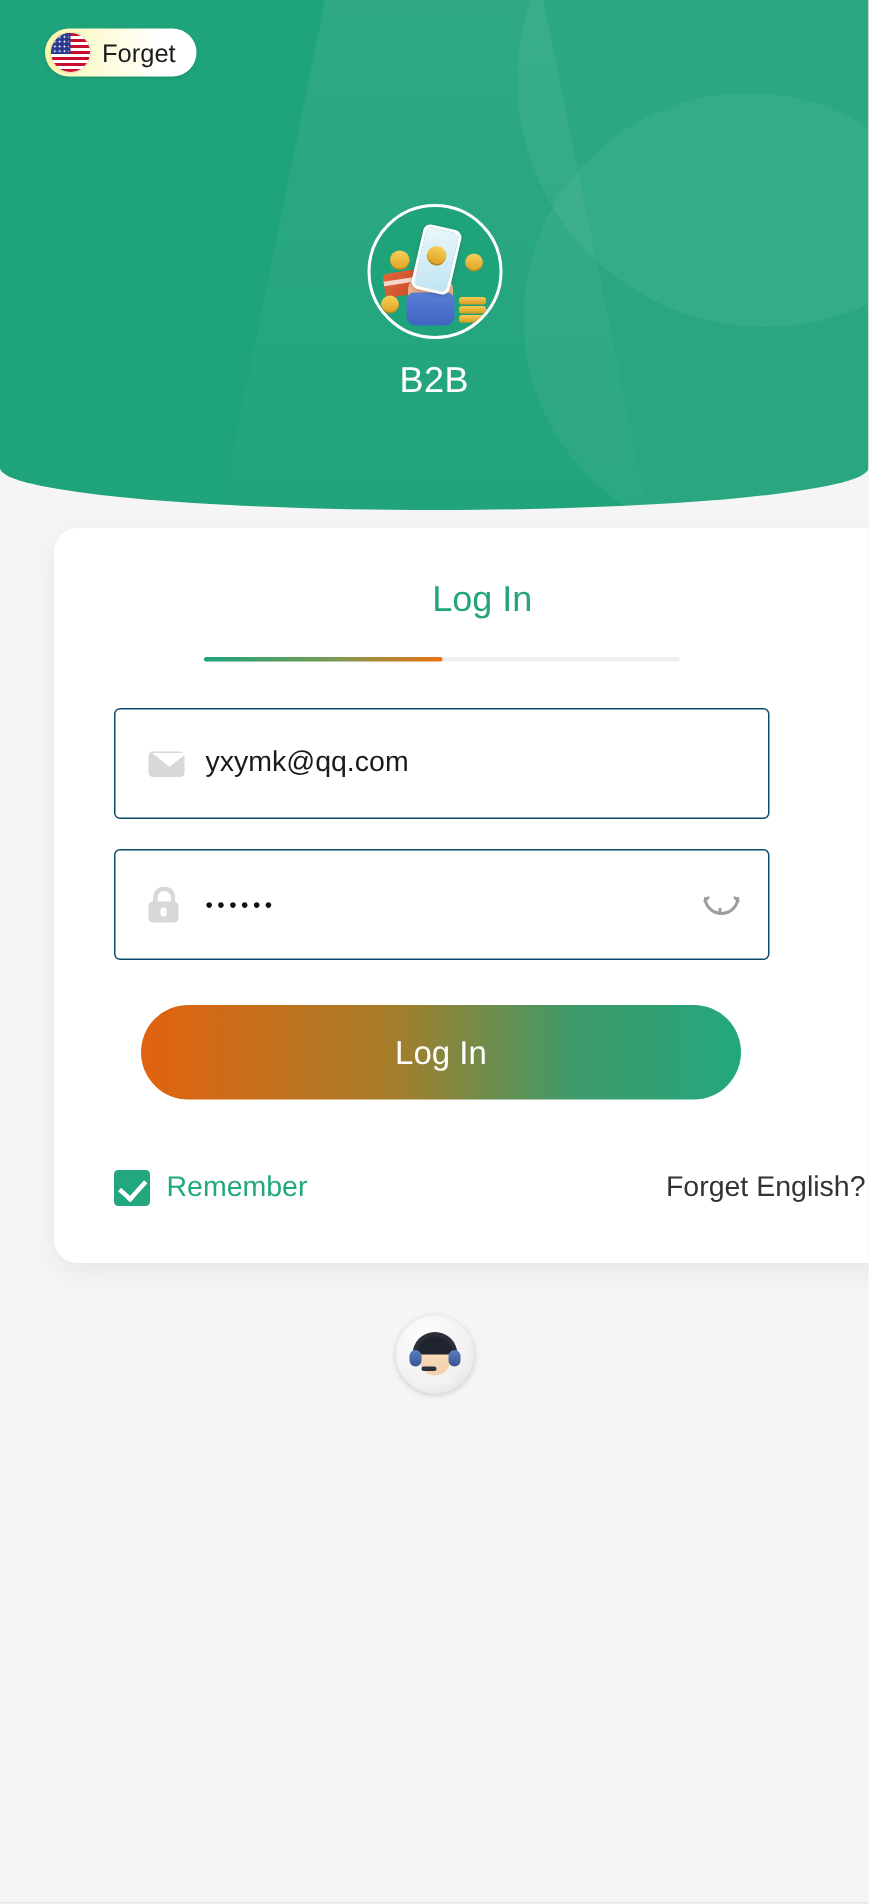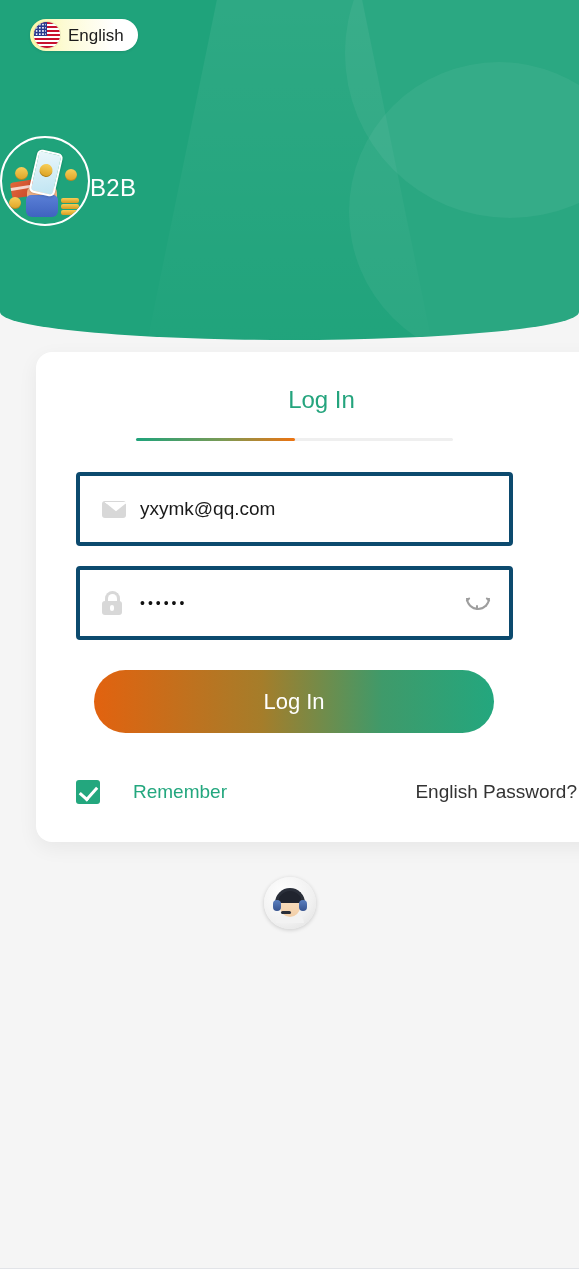--- a/index.html
+++ b/index.html
@@ -66,21 +66,21 @@
     content:""; position:absolute; inset:1px;
     background:
       radial-gradient(circle, #fff 0.6px, transparent 0.7px) 0 0/3.2px 3.2px;
     opacity:.95;
   }
   .lang-label { font-size:17px; color:#1c1c1c; line-height:1; }
 
   
   .logo-wrap {
     position:absolute; left:0; right:0; top:136px;
-    display:flex; flex-direction:row; align-items:center;
+    display:flex; flex-direction:column; align-items:center;
   }
   .logo-ring {
     width:90px; height:90px; border-radius:50%;
     border:2px solid #ffffff;
     display:flex; align-items:center; justify-content:center;
     position:relative; overflow:hidden;
     background:#1fa37b;
   }
   .logo-art { position:relative; width:72px; height:72px; }
   
@@ -152,21 +152,21 @@
     background:#efefef; border-radius:2px;
   }
   .tab-underline::after{
     content:""; position:absolute; left:0; top:0; width:159px; height:3px;
     border-radius:2px;
     background:linear-gradient(90deg,#1fa37b 0%, #7b9a55 55%, #ee7310 100%);
   }
 
   .field {
     position:absolute; left:40px; width:437px; height:74px;
-    border:4px solid #0c4a6e; border-radius:4px;
+    border:1px solid #0c4a6e; border-radius:4px;
     display:flex; align-items:center; padding:0 18px 0 22px;
     background:#fff;
   }
   .field.email { top:120px; }
   .field.password { top:214px; }
 
   .ficon { width:26px; flex:none; display:flex; align-items:center; }
 
   .env {
     width:24px; height:17px; border-radius:3px; background:#d8d8d8;
@@ -228,21 +228,21 @@
   .checkbox {
     width:24px; height:24px; border-radius:3px; background:#23a77e;
     position:relative; flex:none;
   }
   .checkbox::after{
     content:""; position:absolute; left:7px; top:3px;
     width:8px; height:14px;
     border:solid #ffffff; border-width:0 3px 3px 0;
     transform:rotate(42deg);
   }
-  .remember-label { font-size:19px; color:#23a77e;margin-left:22px; }
+  .remember-label { font-size:19px; color:#23a77e; }
   .forgot { font-size:19px; color:#333333; cursor:pointer; }
 
   
   .support {
     position:absolute; left:50%; top:877px; transform:translateX(-50%);
     width:52px; height:52px; border-radius:50%;
     background:radial-gradient(circle at 38% 32%, #ffffff 0%, #f0f0f0 62%, #dcdcdc 100%);
     box-shadow:0 1px 4px rgba(0,0,0,.18);
     display:flex; align-items:center; justify-content:center;
     cursor:pointer; overflow:hidden;
@@ -285,21 +285,21 @@
   <div class="hdr-glow"></div>
   <div class="hdr-circle-a"></div>
   <div class="hdr-circle-b"></div>
 </div>
 
 <div class="lang-pill">
   <span class="flag">
     <span class="stripes"></span>
     <span class="canton"></span>
   </span>
-  <span class="lang-label">English</span>
+  <span class="lang-label">Forget</span>
 </div>
 
 <div class="logo-wrap">
   <div class="logo-ring">
     <div class="logo-art">
       <span class="card3"></span>
       <span class="c" style="left:6px;  top:22px; width:13px; height:13px;"></span>
       <span class="c" style="left:0px;  top:52px; width:12px; height:12px;"></span>
       <span class="c" style="right:4px; top:24px; width:12px; height:12px;"></span>
       <span class="hand"></span>
@@ -344,21 +344,21 @@
     </span>
   </div>
 
   <button class="login-btn">Log In</button>
 
   <div class="bottom-row">
     <div class="remember">
       <span class="checkbox"></span>
       <span class="remember-label">Remember</span>
     </div>
-    <div class="forgot">English Password?</div>
+    <div class="forgot">Forget English?</div>
   </div>
 </div>
 
 <div class="tab-underline"></div>
 
 <div class="support">
   <div class="agent">
     <span class="shoulders"></span>
     <span class="face"></span>
     <span class="hair"></span>

